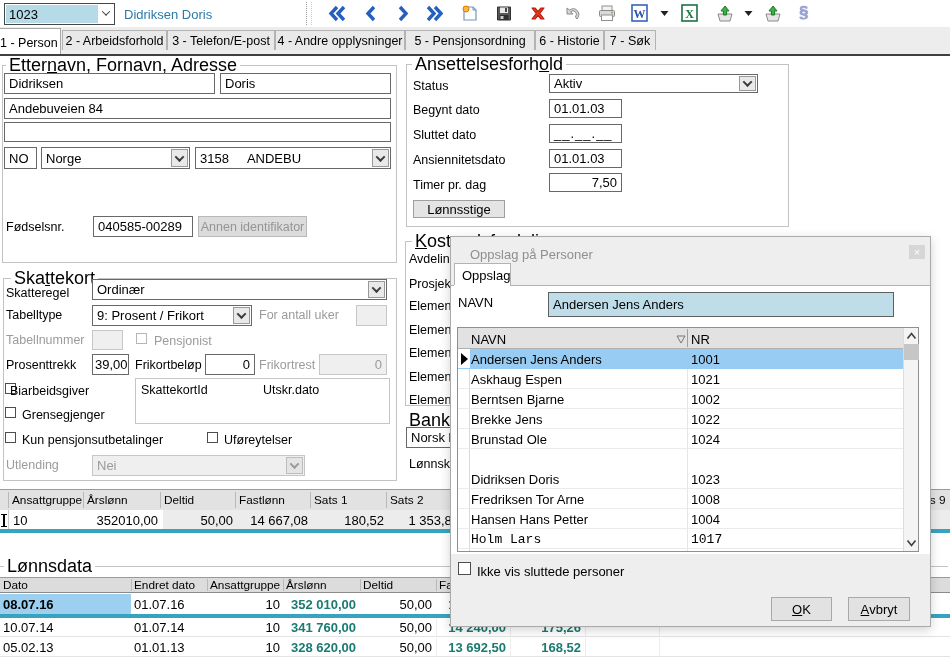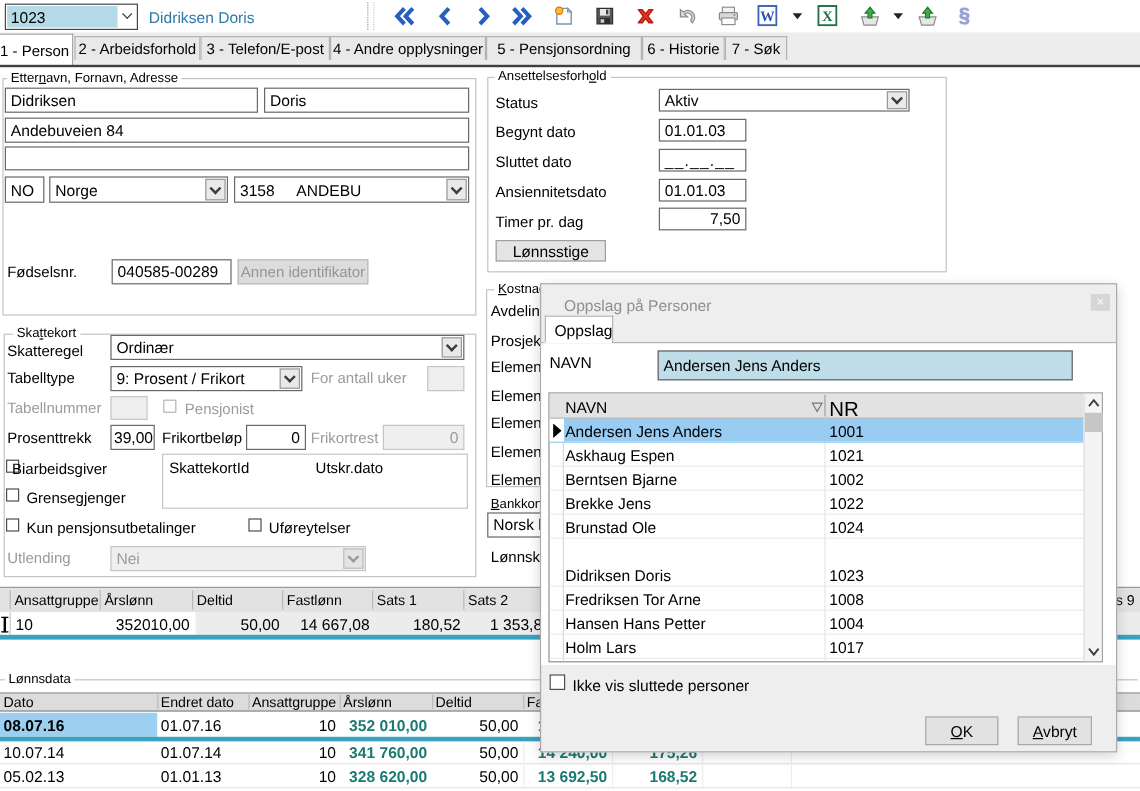--- a/index.html
+++ b/index.html
@@ -21,21 +21,21 @@
   .chk.dis2 { border-color:#b5b5b5; }
   .btn { position:absolute; background:#e4e4e4; border:1px solid #9f9f9f; display:flex; align-items:center; justify-content:center; font-size:13px; }
   .teal { color:#1a7a71; font-weight:bold; }
   .hdrv { position:absolute; top:2px; bottom:2px; width:1px; background:#b9b9b9; }
   .tab { background:#e9e9e9; border:1px solid #b3b3b3; border-bottom:none; display:flex; align-items:center; justify-content:center; font-size:12.5px; white-space:nowrap; overflow:hidden; }
   .grow { position:absolute; left:0; width:445px; height:20px; border-bottom:1px solid #ebebeb; font-size:13px; }
   .grow.sel { background:linear-gradient(to right, #fff 12px, #99ccf2 12px); border-bottom-color:#99ccf2; }
   .grow .gn { position:absolute; left:13px; top:3px; white-space:nowrap; }
   .grow .gr { position:absolute; left:233px; top:3px; }
   #leftform .lbl, #rightgroup .lbl, #midcol .lbl { font-size:12.5px; }
-  .glab { font-size:11px; }
+  .glab { font-size:18px; }
 </style>
 </head>
 <body>
 <div id="app">
 
   <div class="abs" id="toolbar" style="left:0;top:0;width:950px;height:27px;background:#fff;">
 
     <div class="abs" style="left:4px;top:3px;width:111px;height:22px;border:1px solid #474747;background:#fff;">
       <div class="abs" style="left:1px;top:1px;width:92px;height:18px;background:#b5daE8;"></div>
       <div class="abs" style="left:4px;top:3px;font-size:13px;">1023</div>
@@ -363,21 +363,21 @@
     <div class="abs" style="left:97px;top:55px;width:346px;height:25px;background:#bedde9;border:1px solid #5f5f5f;z-index:4;display:flex;align-items:center;padding:0 4px;font-size:13px;">Andersen Jens Anders</div>
 
     <div class="abs" style="left:6px;top:90px;width:462px;height:225px;border:1px solid #8f8f8f;background:#fff;z-index:4;">
 
       <div class="abs" style="left:0;top:0;width:445px;height:21px;background:#e2e2e2;border-bottom:1px solid #b0b0b0;">
         <div class="abs" style="left:13px;top:4px;font-size:13px;">NAVN</div>
         <svg class="abs" style="left:218px;top:7px;" width="10" height="9" viewBox="0 0 10 9">
             <path d="M1 1 L9 1 L5 8 Z" fill="none" stroke="#777" stroke-width="1"></path>
           </svg>
         <div class="abs" style="left:229px;top:1px;bottom:1px;width:1px;background:#9f9f9f;"></div>
-        <div class="abs" style="left:233px;top:4px;font-size:17px;">NR</div>
+        <div class="abs" style="left:233px;top:4px;font-size:13px;">NR</div>
       </div>
 
       <div class="abs" style="left:11px;top:21px;bottom:0;width:1px;background:#d9d9d9;"></div>
       <div class="abs" style="left:229px;top:21px;bottom:0;width:1px;background:#e6e6e6;"></div>
 
       <div class="grow sel" style="top:21px;">
           <span class="gn">Andersen Jens Anders</span>
           <span class="gr">1001</span>
         <svg class="abs" style="left:2px;top:4px;" width="8" height="12" viewBox="0 0 8 12">
             <path d="M1 0 L8 6 L1 12 Z" fill="#000"></path>
@@ -404,21 +404,21 @@
           <span class="gr">1023</span>
         </div>
       <div class="grow" style="top:161px;">
           <span class="gn">Fredriksen Tor Arne</span>
           <span class="gr">1008</span>
         </div>
       <div class="grow" style="top:181px;">
           <span class="gn">Hansen Hans Petter</span>
           <span class="gr">1004</span>
         </div>
-      <div class="grow" style="top:201px;">
+      <div class="grow" style="top:201px;font-family:Liberation Mono, monospace;">
           <span class="gn">Holm Lars</span>
           <span class="gr">1017</span>
         </div>
 
       <div class="abs" style="right:0;top:0;width:15px;height:223px;background:#f4f4f4;border-left:1px solid #dcdcdc;">
         <svg class="abs" style="left:2px;top:4px;" width="11" height="8" viewBox="0 0 11 8">
             <path d="M1.5 6.5 L5.5 1.5 L9.5 6.5" fill="none" stroke="#3f3f3f" stroke-width="1.6"></path>
           </svg>
         <div class="abs" style="left:0;top:16px;width:15px;height:16px;background:#c6c6c6;"></div>
         <svg class="abs" style="left:2px;bottom:4px;" width="11" height="8" viewBox="0 0 11 8">

